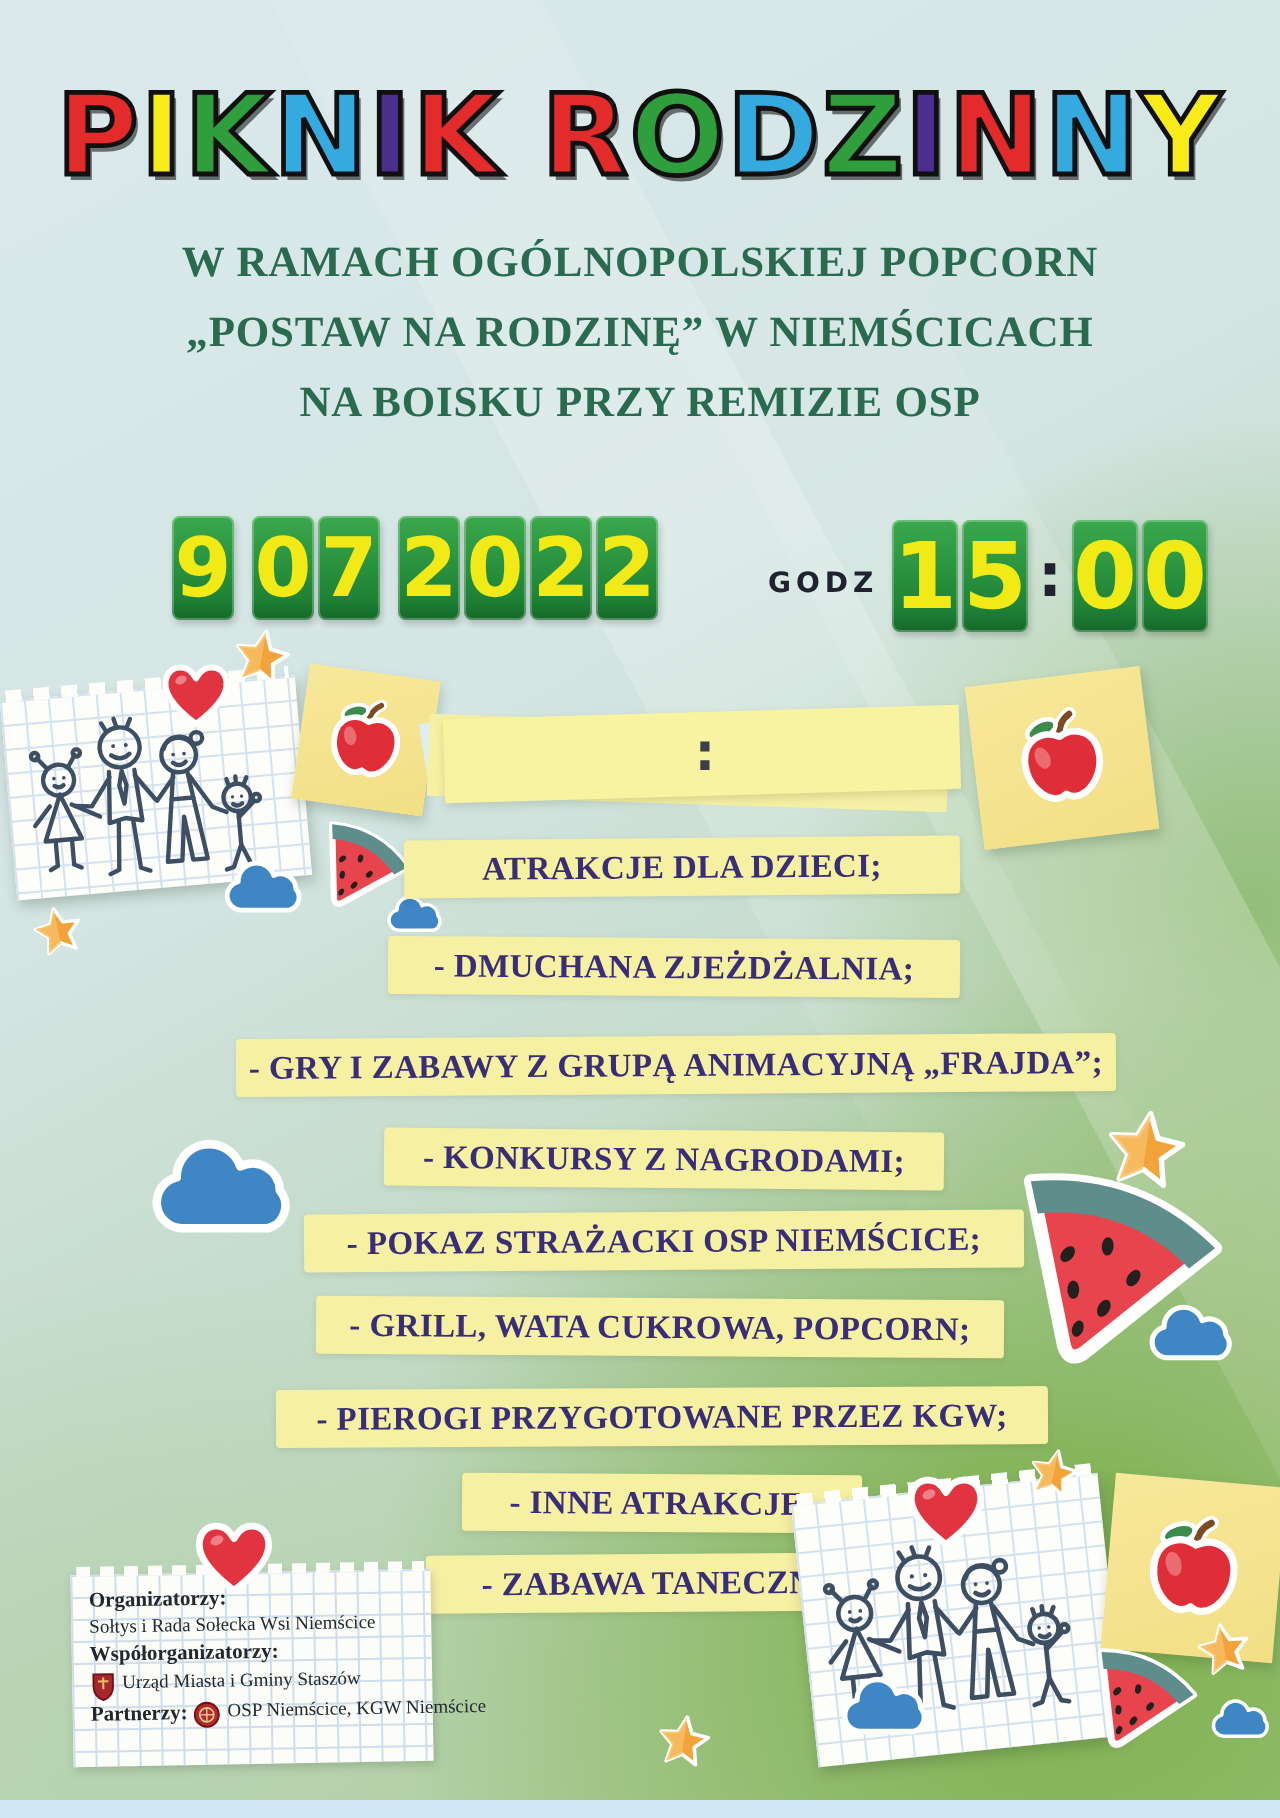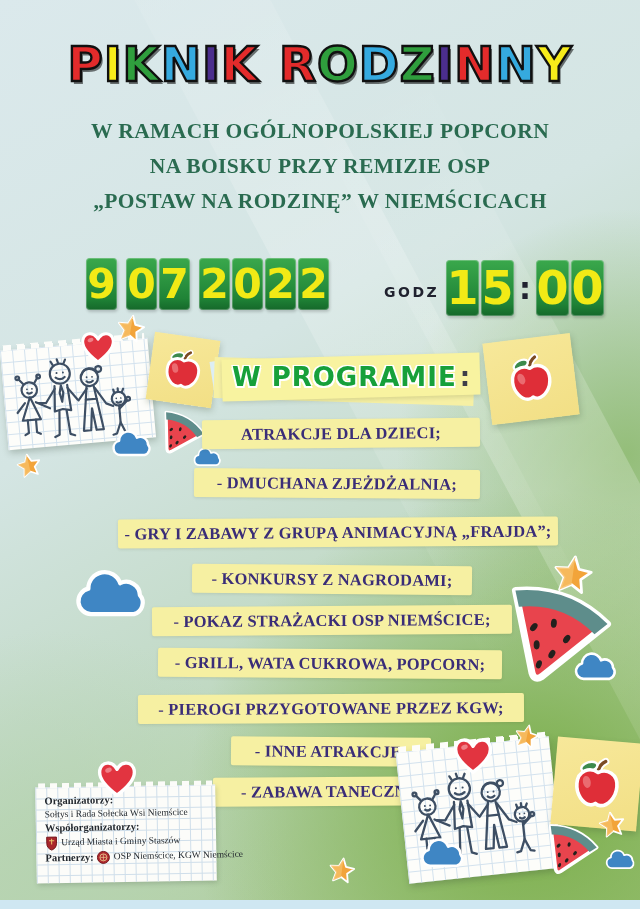--- a/index.html
+++ b/index.html
@@ -9,21 +9,21 @@
       radial-gradient(85% 55% at 82% 88%, #79ad47 0%, rgba(121,173,71,0) 62%),
       radial-gradient(60% 45% at 98% 50%, rgba(140,185,108,.85) 0%, rgba(140,185,108,0) 60%),
       radial-gradient(55% 38% at 8% 96%, rgba(182,211,176,.9) 0%, rgba(182,211,176,0) 70%),
       linear-gradient(152deg,#dbe9ec 0%,#d4e5e3 38%,#c2dac6 62%,#a3c683 100%);}
   .abs{position:absolute;}
   .ray{position:absolute;width:900px;height:120px;background:linear-gradient(90deg,rgba(255,255,255,0) 0%,rgba(255,255,255,.22) 50%,rgba(255,255,255,0) 100%);pointer-events:none;}
   .bottom-strip{position:absolute;left:0;right:0;bottom:0;height:9px;background:#cfe7f2;}
 
   
   .title{position:absolute;left:0;top:36px;width:640px;text-align:center;white-space:nowrap;
-    font-family:"DejaVu Sans",sans-serif;font-weight:900;font-size:48px;letter-spacing:1px;}
+    font-family:"DejaVu Sans",sans-serif;font-weight:900;font-size:56px;letter-spacing:1px;}
   .t-letter{-webkit-text-stroke:2.4px #101010;text-shadow:2px 3px 0 rgba(10,10,10,.55);}
   .tword2{margin-left:20px;}
 
   
   .subtitle{position:absolute;left:0;top:114px;width:640px;text-align:center;color:#2a6b50;
     font-weight:700;font-size:21.5px;line-height:35px;letter-spacing:.4px;}
 
   
   .date-row{position:absolute;left:86px;top:258px;display:flex;align-items:flex-start;}
   .dgroup{display:flex;gap:2px;margin-right:9px;}
@@ -167,22 +167,22 @@
 <div class="poster">
   <div class="ray" style="left:-120px;top:180px;transform:rotate(62deg);"></div>
   <div class="ray" style="left:120px;top:420px;transform:rotate(62deg);"></div>
 
   <div class="title">
     <span class="tword"><span class="t-letter" style="color: rgb(227, 43, 43);">P</span><span class="t-letter" style="color: rgb(247, 236, 26);">I</span><span class="t-letter" style="color: rgb(47, 158, 61);">K</span><span class="t-letter" style="color: rgb(53, 170, 223);">N</span><span class="t-letter" style="color: rgb(75, 46, 141);">I</span><span class="t-letter" style="color: rgb(227, 43, 43);">K</span></span><span class="tword tword2"><span class="t-letter" style="color: rgb(227, 43, 43);">R</span><span class="t-letter" style="color: rgb(47, 158, 61);">O</span><span class="t-letter" style="color: rgb(53, 170, 223);">D</span><span class="t-letter" style="color: rgb(47, 158, 61);">Z</span><span class="t-letter" style="color: rgb(75, 46, 141);">I</span><span class="t-letter" style="color: rgb(227, 43, 43);">N</span><span class="t-letter" style="color: rgb(53, 170, 223);">N</span><span class="t-letter" style="color: rgb(247, 236, 26);">Y</span></span>
   </div>
 
   <div class="subtitle">
     <div>W RAMACH OGÓLNOPOLSKIEJ POPCORN</div>
+    <div>„POSTAW NA RODZINĘ” W NIEMŚCICACH</div>
     <div>NA BOISKU PRZY REMIZIE OSP</div>
-    <div>„POSTAW NA RODZINĘ” W NIEMŚCICACH</div>
   </div>
 
   <div class="date-row">
     <div class="dgroup">
       <span class="dblock">9</span>
     </div>
     <div class="dgroup">
       <span class="dblock">0</span>
       <span class="dblock">7</span>
     </div>
@@ -270,21 +270,20 @@
   <div class="abs" style="left:572px;top:650px;width:52px;height:33px;">
       <svg class="icon-svg">
         <use href="#cloud"></use>
       </svg>
     </div>
 
   <div class="corner-chip"></div>
   <div class="prog-header">
     <div class="strip-bg2"></div>
     <div class="strip-bg"></div>
-    <span class="ph-text">W PROGRAMIE</span>
     <span class="ph-colon">:</span>
   </div>
 
   <div class="strip" style="left:202px;top:419px;width:278px;transform:rotate(-.5deg);">
       <span>ATRAKCJE DLA DZIECI;</span>
     </div>
   <div class="strip" style="left:194px;top:469px;width:286px;transform:rotate(.4deg);">
       <span>- DMUCHANA ZJEŻDŻALNIA;</span>
     </div>
   <div class="strip" style="left:118px;top:518px;width:440px;transform:rotate(-.4deg);">

